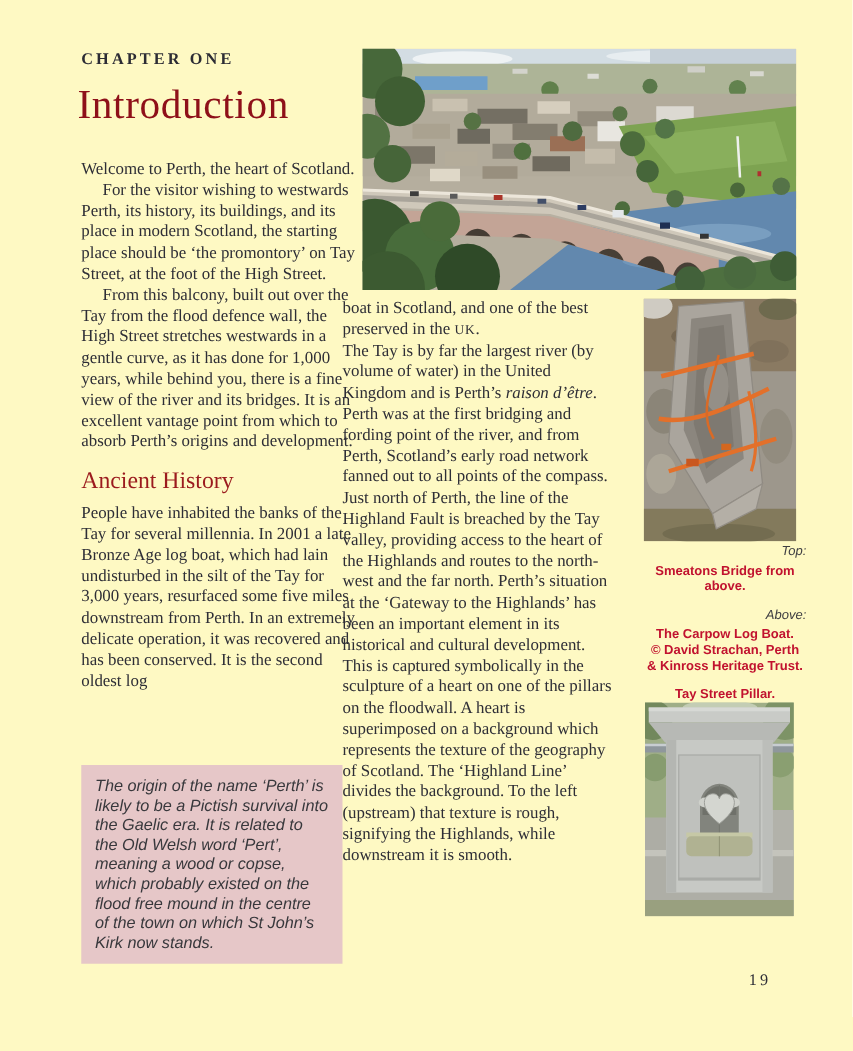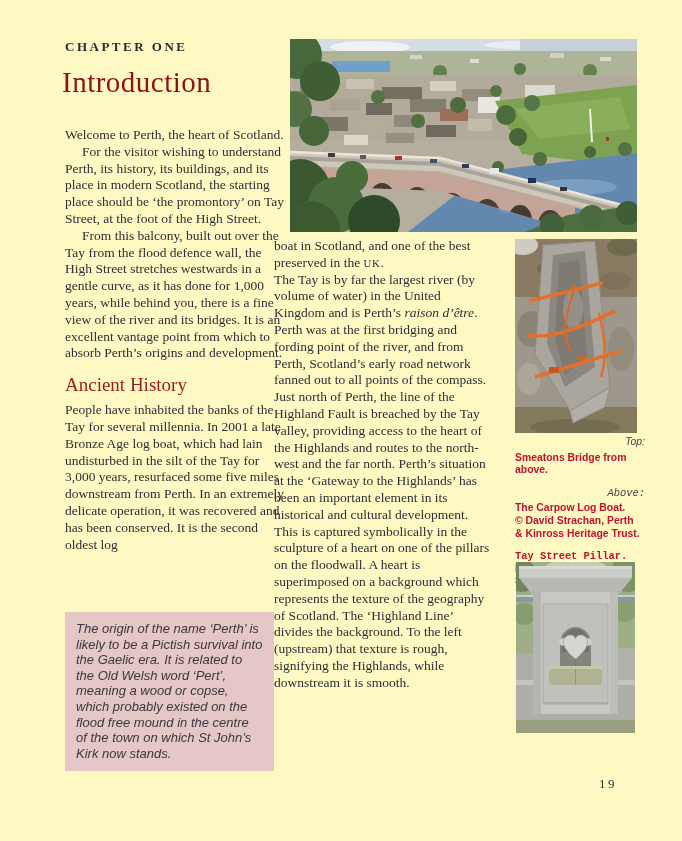--- a/index.html
+++ b/index.html
@@ -6,21 +6,21 @@
   .page{
     position:relative;width:682px;height:841px;background:#fef9c3;
     font-family:"Liberation Serif", serif;color:#2e2e36;overflow:hidden;
   }
   .chapter-label{
     position:absolute;left:65px;top:39px;
     font-size:13px;letter-spacing:2.5px;font-weight:600;color:#2c2c34;
   }
   .title{
     position:absolute;left:62px;top:66px;margin:0;
-    font-size:29px;font-weight:400;letter-spacing:.5px;color:#8e1019;
+    font-size:33px;font-weight:400;letter-spacing:.5px;color:#8e1019;
   }
   .body-p{margin:0;font-size:13.5px;line-height:16.8px;}
   .indent{text-indent:17px;}
   .col-left{position:absolute;left:65px;top:127px;width:220px;}
   .col-mid{position:absolute;left:274px;top:238px;width:216px;}
   .section-heading{
     margin:12px 0 6px 0;font-size:19px;font-weight:400;color:#9b1b1e;
   }
   .col-mid .section-heading{margin:13px 0 7px 0;}
   .smallcaps{font-size:.8em;letter-spacing:.6px;}
@@ -36,38 +36,38 @@
   figure.photo{position:absolute;margin:0;}
   .photo-bridge{left:290px;top:39px;width:347px;height:193px;}
   .photo-boat{left:515px;top:239px;width:122px;height:194px;}
   .photo-pillar{left:516px;top:562px;width:119px;height:171px;}
   figure.photo svg{display:block;width:100%;height:100%;}
   .captions{
     position:absolute;left:515px;top:436px;width:130px;
     font-family:"Liberation Sans", sans-serif;font-size:10.4px;line-height:12.6px;
   }
   .cap-label{margin:0 0 3px 0;font-style:italic;color:#3f3f42;text-align:right;}
-  .cap-red{margin:0;color:#c1122f;font-weight:700;}
-  .mt{margin-top:10px;font-family:Liberation Mono, monospace;}
+  .cap-red{margin:0;color:#c1122f;font-weight:700;text-align:center;}
+  .mt{margin-top:10px;}
   .page-number{
     position:absolute;left:599px;top:776px;
     font-size:13px;letter-spacing:2.5px;color:#2e2e36;
   }
 </style>
 </head>
 <body>
 
 <div class="page">
 
   <div class="chapter-label">CHAPTER ONE</div>
   <h1 class="title">Introduction</h1>
 
   <div class="col-left">
     <p class="body-p">Welcome to Perth, the heart of Scotland.</p>
-    <p class="body-p indent">For the visitor wishing to understand Perth, its history, its buildings, and its place in modern Scotland, the starting place should be ‘the promontory’ on Tay Street, at the foot of the High Street.</p>
+    <p class="body-p indent">For the visitor wishing to westwards Perth, its history, its buildings, and its place in modern Scotland, the starting place should be ‘the promontory’ on Tay Street, at the foot of the High Street.</p>
     <p class="body-p indent">From this balcony, built out over the Tay from the flood defence wall, the High Street stretches westwards in a gentle curve, as it has done for 1,000 years, while behind you, there is a fine view of the river and its bridges. It is an excellent vantage point from which to absorb Perth’s origins and development.</p>
     <h2 class="section-heading">Ancient History</h2>
     <p class="body-p">People have inhabited the banks of the Tay for several millennia. In 2001 a late Bronze Age log boat, which had lain undisturbed in the silt of the Tay for 3,000 years, resurfaced some five miles downstream from Perth. In an extremely delicate operation, it was recovered and has been conserved. It is the second oldest log</p>
   </div>
 
   <aside class="pink-box">
     <p>The origin of the name ‘Perth’ is likely to be a Pictish survival into the Gaelic era. It is related to the Old Welsh word ‘Pert’, meaning a wood or copse, which probably existed on the flood free mound in the centre of the town on which St John’s Kirk now stands.</p>
   </aside>
 
   <figure class="photo photo-bridge">

